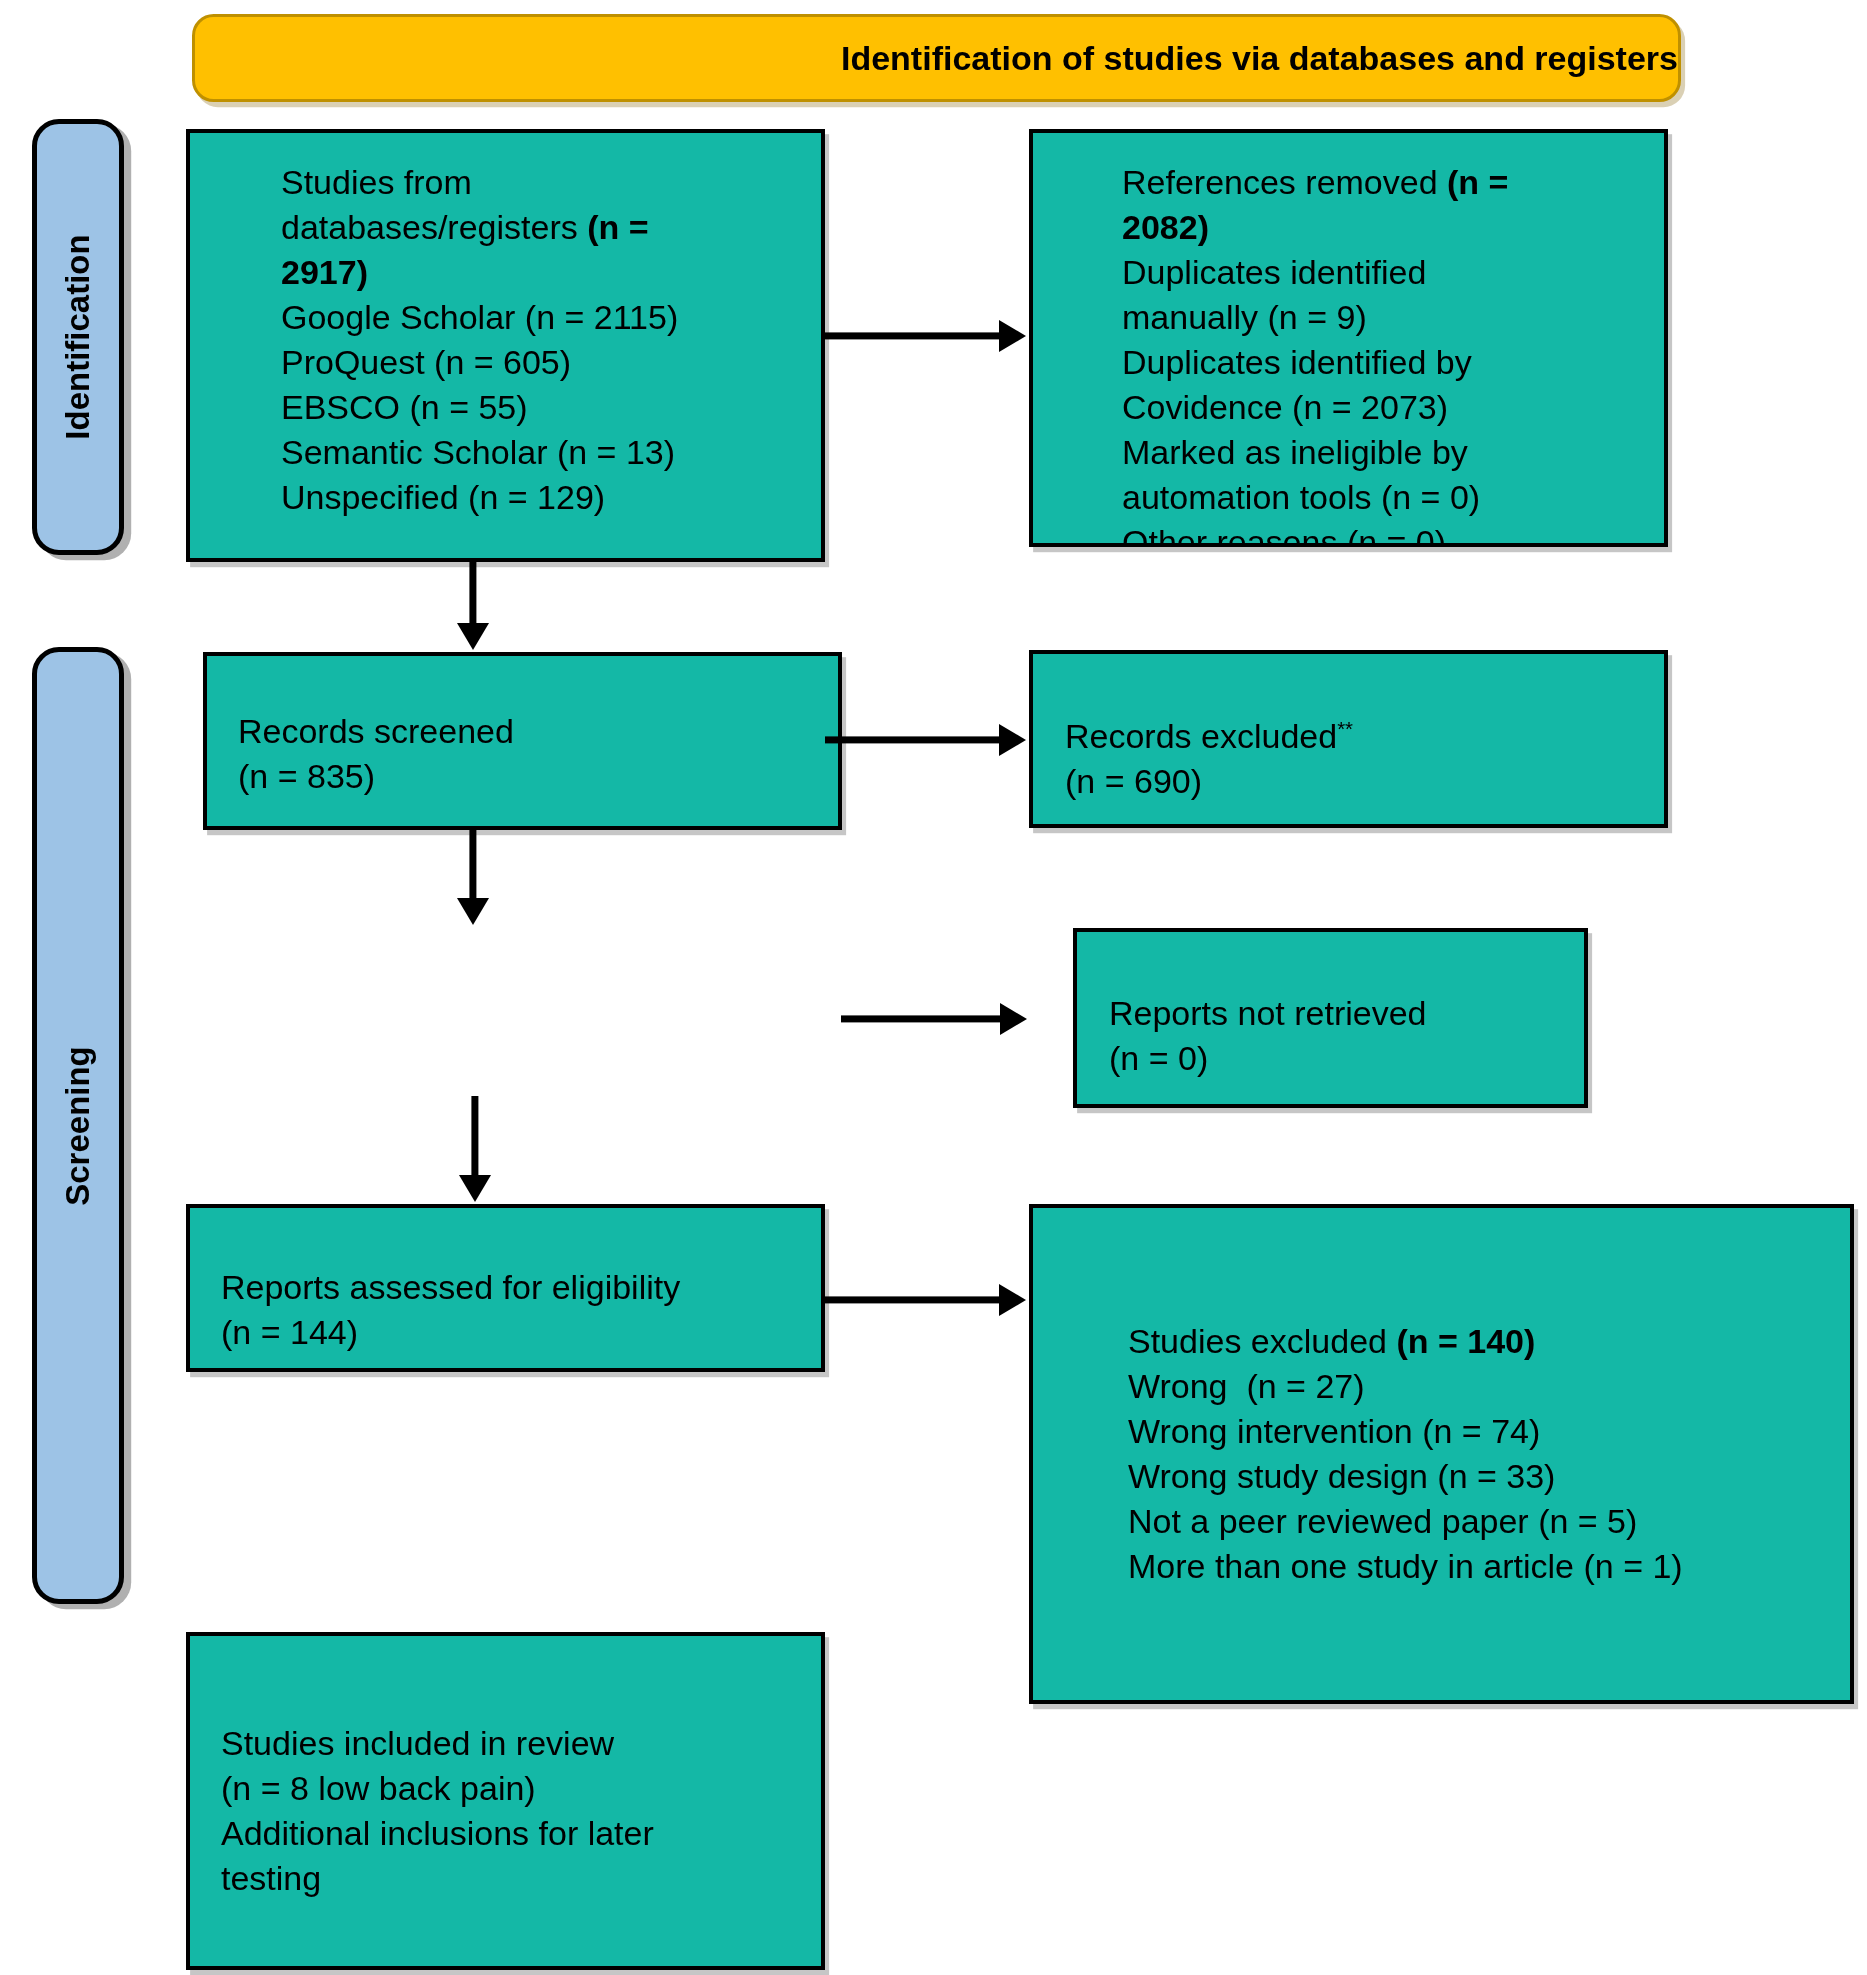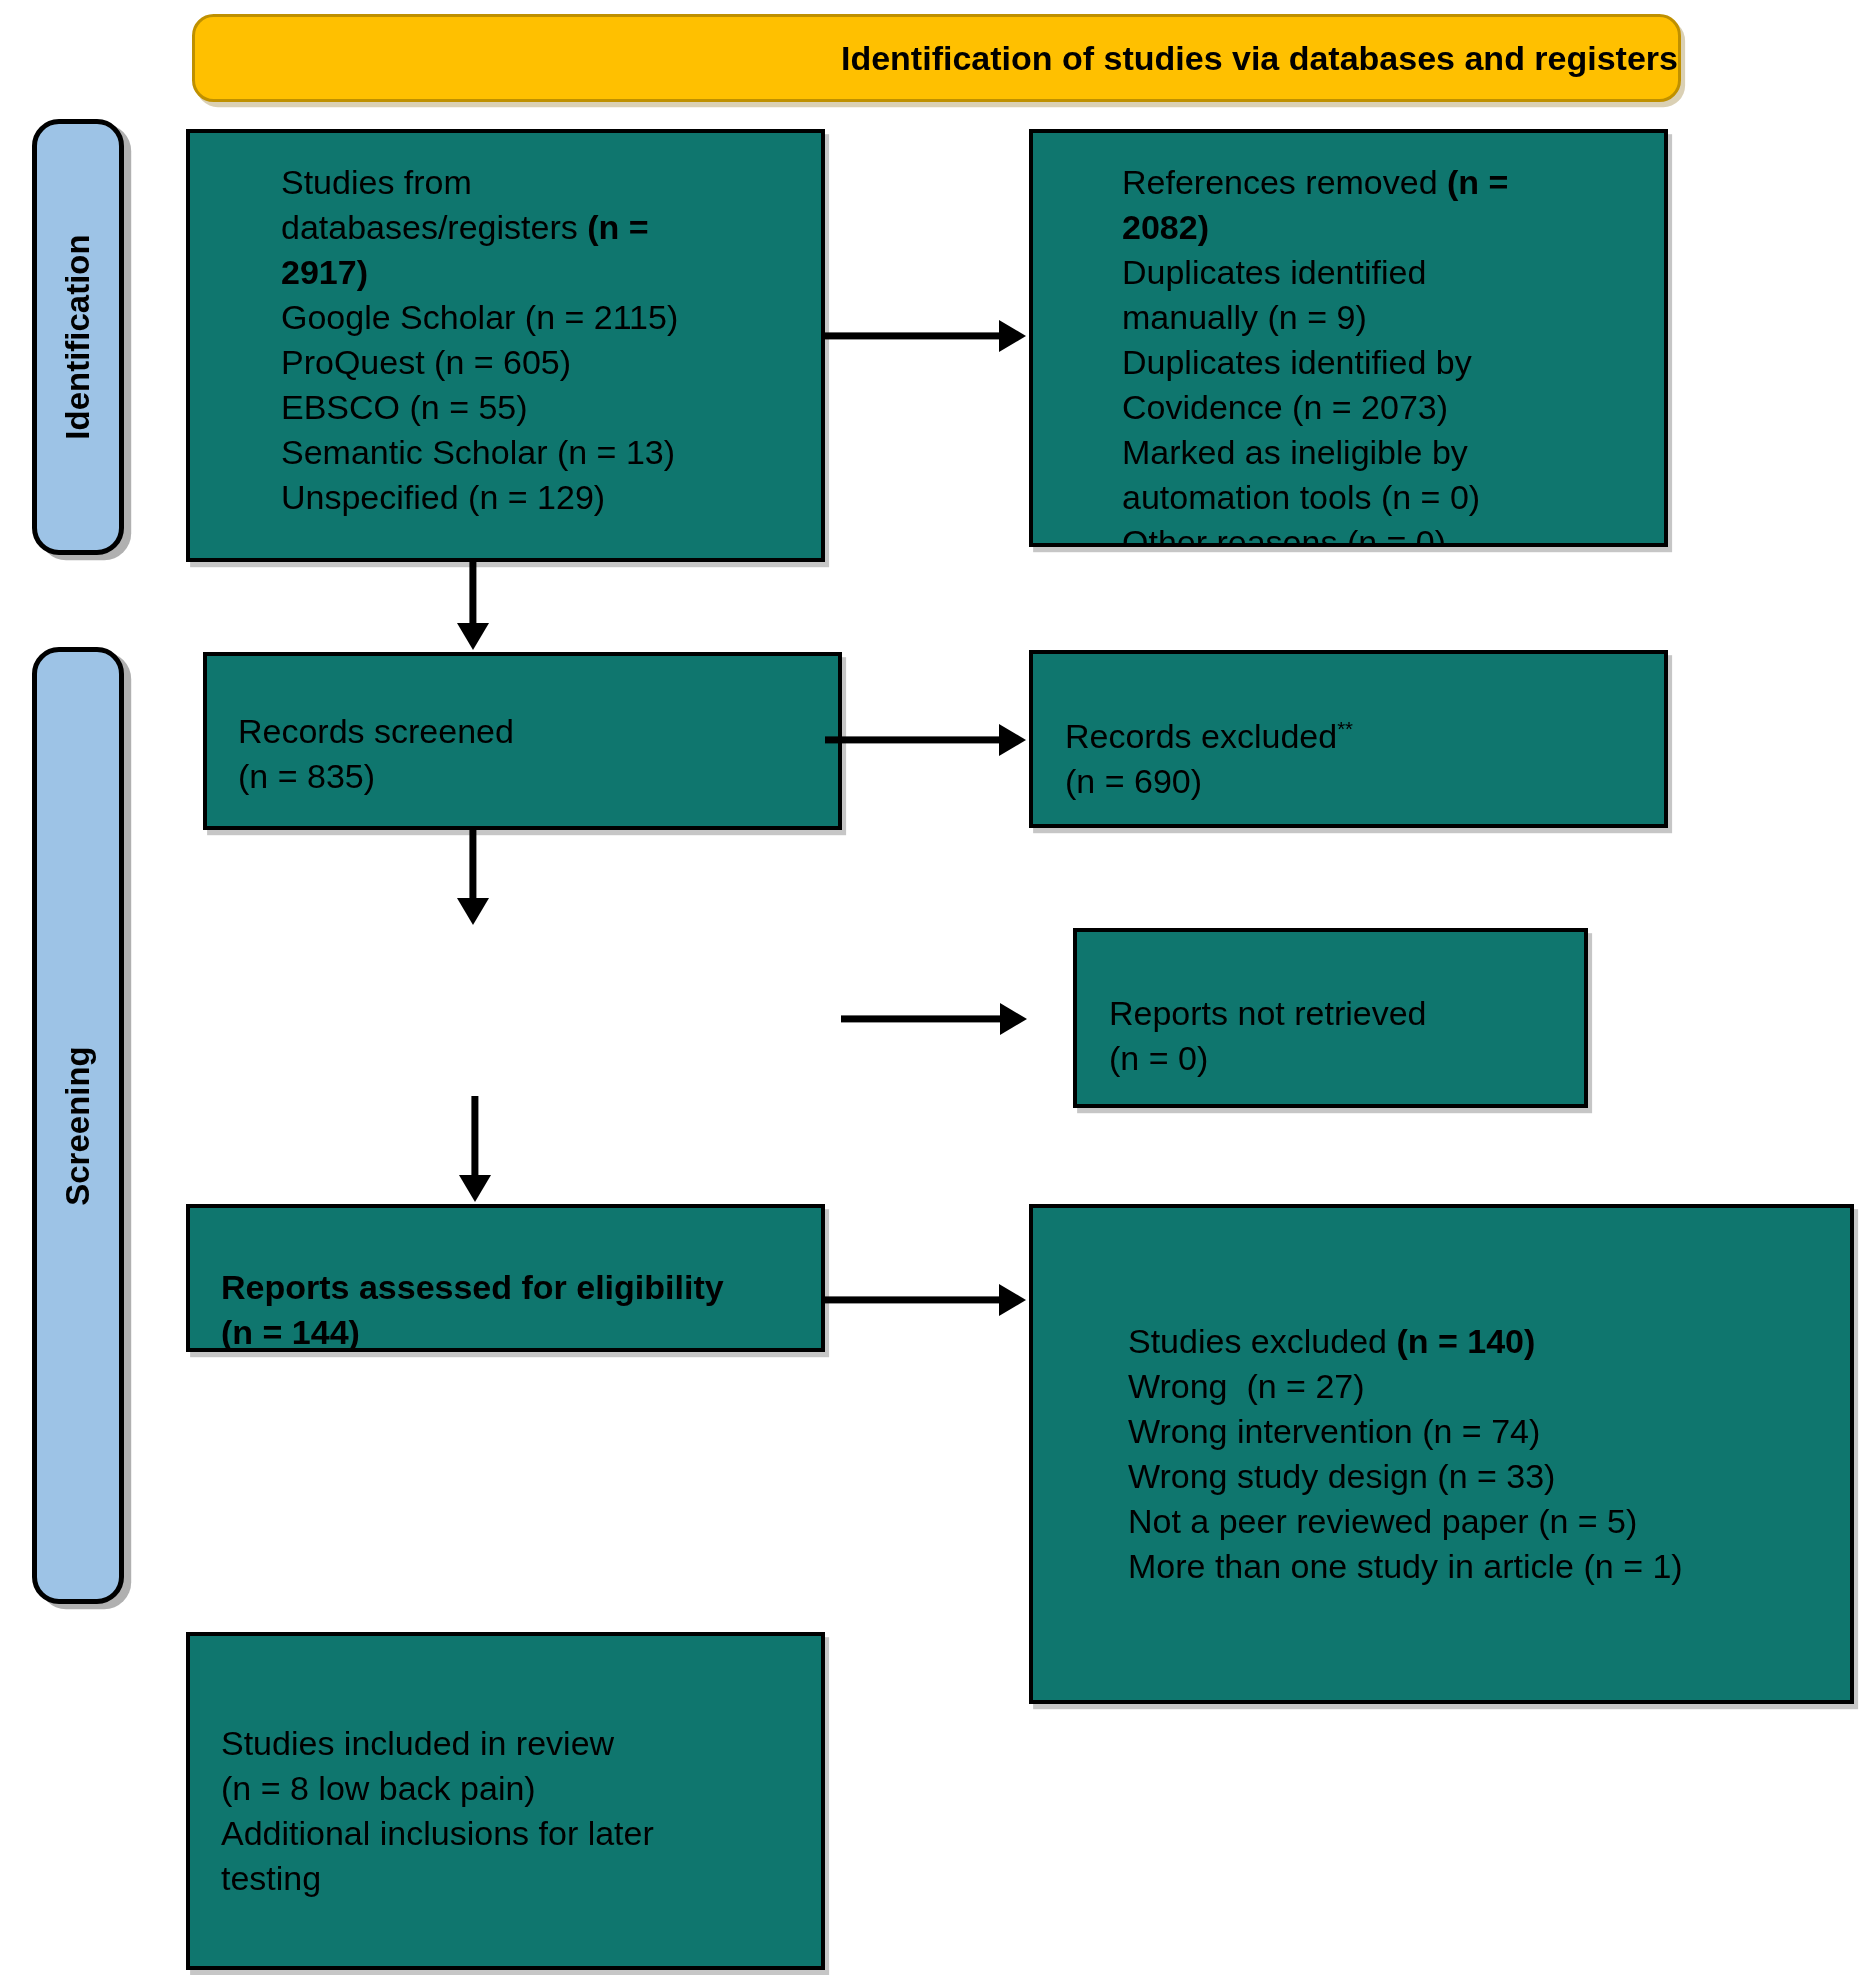--- a/index.html
+++ b/index.html
@@ -21,34 +21,34 @@
     box-shadow:7.2px 5.2px 0 rgba(80,80,80,0.45);
     display:flex; align-items:center; justify-content:center; box-sizing:border-box;
     font-size:33px; font-weight:bold;
   }
   #bar-identification { left:32px; top:119px;  width:92px; height:436px; }
   #bar-screening      { left:32px; top:647px; width:92px; height:957px; }
   .vtext { transform:rotate(-90deg); white-space:nowrap; }
 
   
   .box {
-    position:absolute; background:#0f766e; border:4.1px solid #000; box-sizing:border-box;
+    position:absolute; background:#14b8a6; border:4.1px solid #000; box-sizing:border-box;
     box-shadow:4.1px 5.2px 0 rgba(128,128,128,0.45);
     font-size:34px; line-height:45px; overflow:hidden;
   }
   .box-text { white-space:pre-wrap; }
   .bseg { font-weight:bold; }
   .sup { vertical-align:super; font-size:0.6em; }
 
   #box-studies-from        { left:186px;  top:129px;  width:639px; height:433px; padding:27px 15.5px 0 91px; }
   #box-references-removed  { left:1029px; top:129px;  width:639px; height:418px; padding:27px 15.5px 0 89px; }
   #box-records-screened    { left:186px;  top:652px; width:639px; height:178px; padding:53px 15.5px 0 31px;margin-left:17px; }
   #box-records-excluded    { left:1029px; top:650px; width:639px; height:178px; padding:53px 15.5px 0 32px; }
   #box-reports-not-retrieved{ left:1029px; top:928px; width:515px; height:180px; padding:59px 15.5px 0 32px;margin-left:44px; }
-  #box-reports-assessed    { left:186px;  top:1204px; width:639px; height:148px; padding:57px 15.5px 0 31px;font-weight:bold; }
+  #box-reports-assessed    { left:186px;  top:1204px; width:639px; height:168px; padding:57px 15.5px 0 31px; }
   #box-studies-excluded    { left:1029px; top:1204px; width:825px; height:500px; padding:111px 15.5px 0 95px; }
   #box-studies-included    { left:186px;  top:1632px; width:639px; height:338px; padding:85px 15.5px 0 31px; }
 
   
   .arrow { position:absolute; }
   .shaft-h { position:absolute; left:0; top:50%; transform:translateY(-50%);
              height:7.2px; width:calc(100% - 25px); background:#000; }
   .head-right { position:absolute; right:0; top:50%; transform:translateY(-50%);
              width:0; height:0; border-top:16.5px solid transparent;
              border-bottom:16.5px solid transparent; border-left:27px solid #000; }

